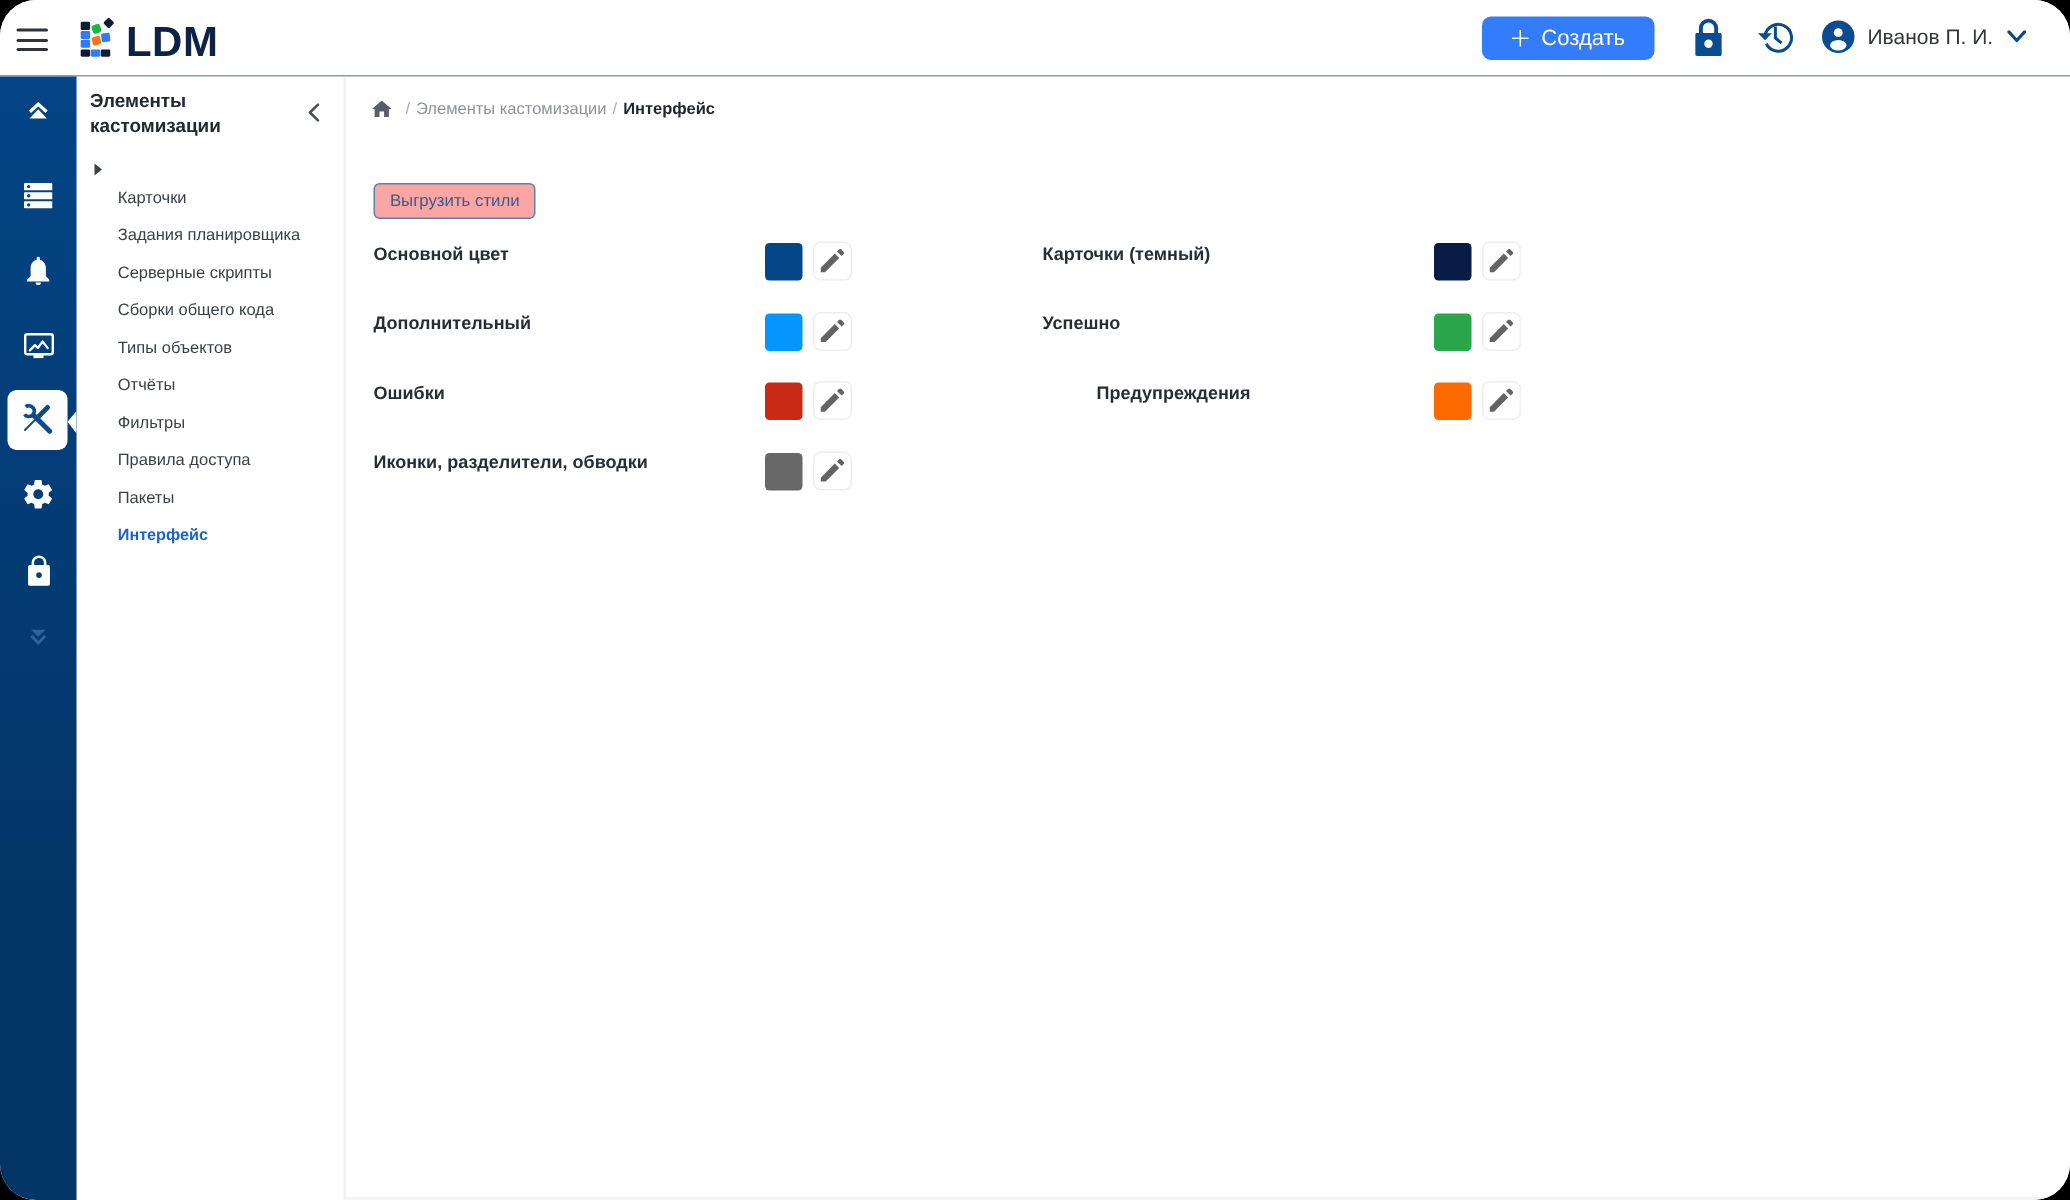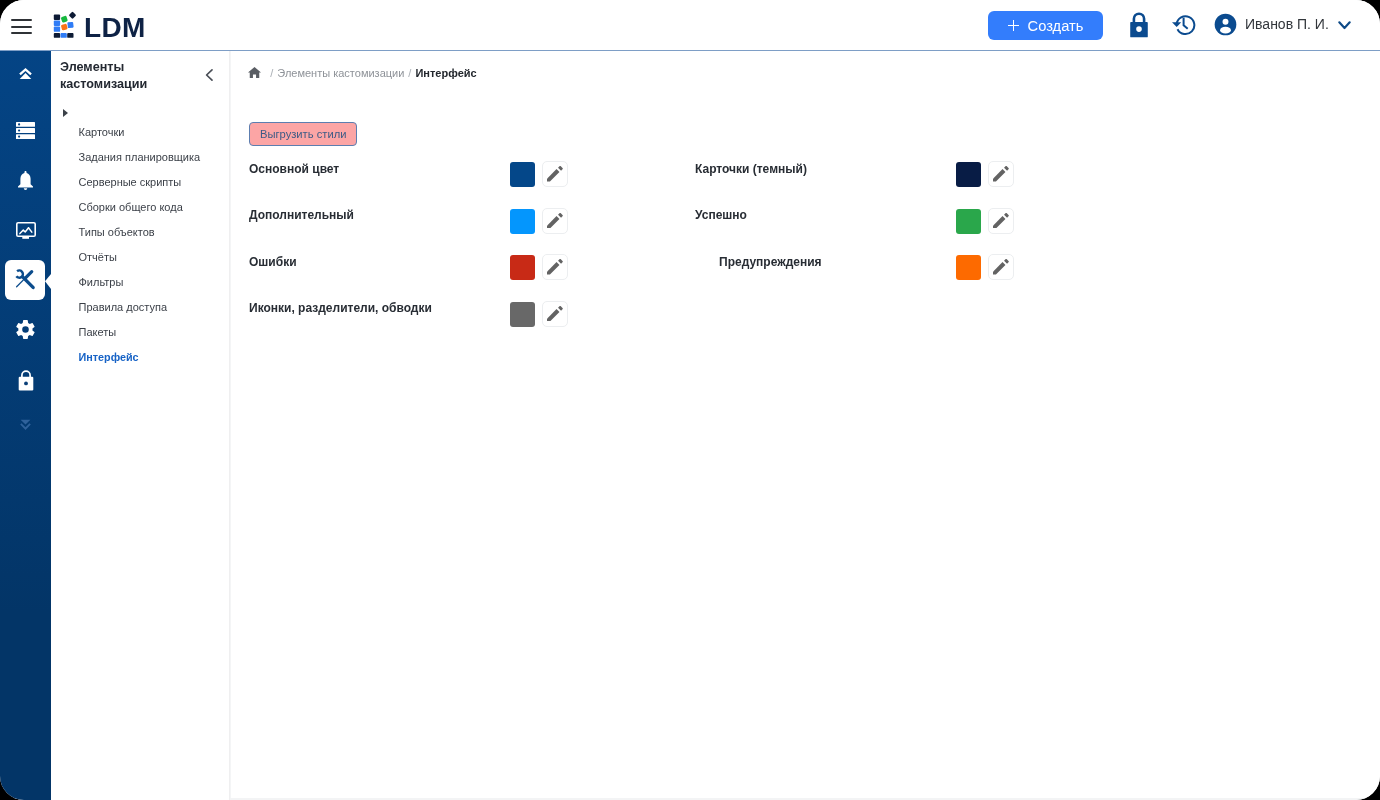--- a/index.html
+++ b/index.html
@@ -278,21 +278,21 @@
           <span class="clabel" style="left: 464px; top: 157px;">Успешно</span>
           <span class="swatch" style="background: rgb(42, 167, 75); left: 725px; top: 157.5px;"></span>
           <span class="editbtn" style="left: 757px; top: 156.5px;">
             <svg width="15.5" height="15.5" viewBox="2.4 2.7 18.9 18.9" aria-hidden="true">
               <path fill="#636363" d="M2.4 18.1V21.6h3.6L17.6 10.0l-3.6-3.6L2.4 18.1z"></path>
               <path fill="#636363" d="M21.3 6.7a1.15 1.15 0 0 0 0-1.65L19.25 3a1.15 1.15 0 0 0-1.65 0l-1.75 1.75 3.7 3.7 1.75-1.75z"></path>
             </svg>
           </span>
         </div>
         <div class="crow">
-          <span class="clabel" style="left: 452px; top: 203.5px; padding-left: 36px;">Предупреждения</span>
+          <span class="clabel" style="left: 464px; top: 203.5px; padding-left: 36px;">Предупреждения</span>
           <span class="swatch" style="background: rgb(253, 106, 0); left: 725px; top: 204px;"></span>
           <span class="editbtn" style="left: 757px; top: 203px;">
             <svg width="15.5" height="15.5" viewBox="2.4 2.7 18.9 18.9" aria-hidden="true">
               <path fill="#636363" d="M2.4 18.1V21.6h3.6L17.6 10.0l-3.6-3.6L2.4 18.1z"></path>
               <path fill="#636363" d="M21.3 6.7a1.15 1.15 0 0 0 0-1.65L19.25 3a1.15 1.15 0 0 0-1.65 0l-1.75 1.75 3.7 3.7 1.75-1.75z"></path>
             </svg>
           </span>
         </div>
       </div>
   </div>

